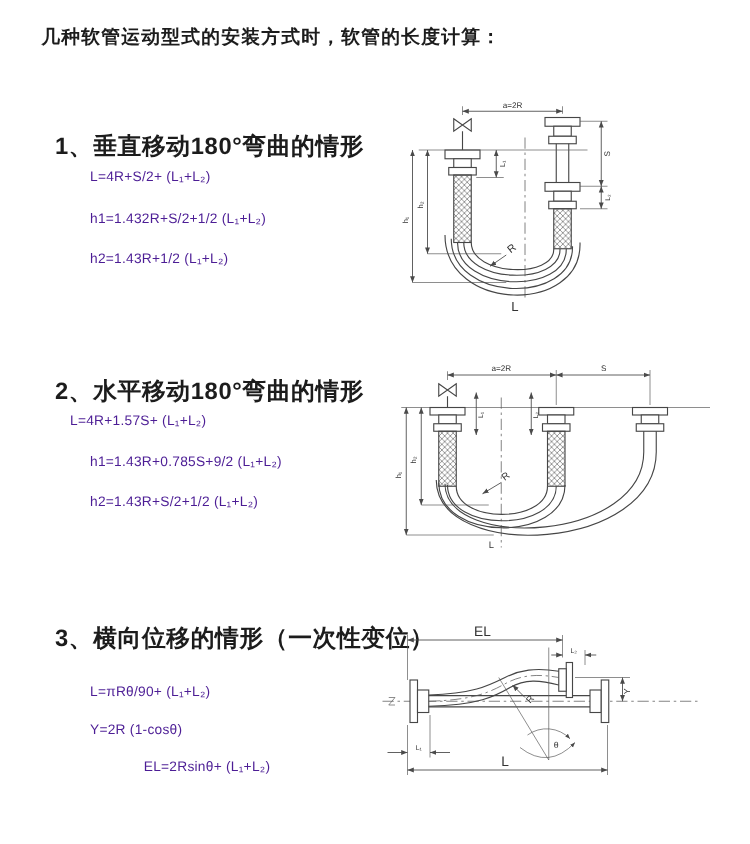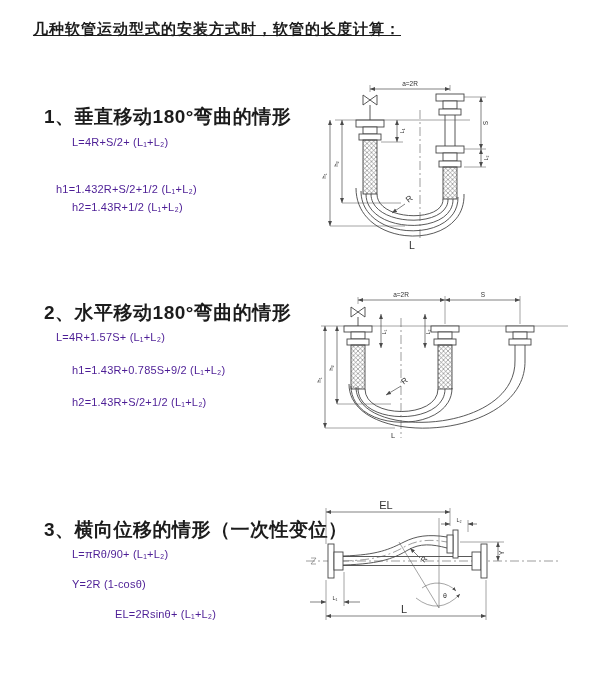--- a/index.html
+++ b/index.html
@@ -1,48 +1,48 @@
 <!DOCTYPE html>
 <html><head>
 <meta charset="utf-8">
 <style>
   html,body{margin:0;padding:0;}
   body{
     width:600px;height:675px;background:#ffffff;position:relative;overflow:hidden;
     font-family:"Liberation Sans","DejaVu Sans",sans-serif;color:#1c1c1c;
   }
   .abs{position:absolute;}
-  .page-title{left:33px;top:20px;font-size:15px;font-weight:bold;letter-spacing:1px;text-decoration:underline;}
+  .page-title{left:33px;top:20px;font-size:15px;font-weight:bold;letter-spacing:1px;}
   .sec-heading{font-size:19px;font-weight:bold;letter-spacing:0.5px;}
   .formula{font-size:11px;font-weight:normal;letter-spacing:0.2px;color:#4c1d95;}
   svg{position:absolute;overflow:visible;}
   svg text{font-family:"Liberation Sans","DejaVu Sans",sans-serif;fill:#333;}
   .ln{stroke:#464646;stroke-width:0.9;fill:none;}
   .thin{stroke:#5a5a5a;stroke-width:0.55;fill:none;}
   .dim{stroke:#4a4a4a;stroke-width:0.7;fill:none;}
   .dash{stroke:#5a5a5a;stroke-width:0.6;fill:none;stroke-dasharray:9 3 2 3;}
   .fit{stroke:#464646;stroke-width:0.9;fill:#ffffff;}
   .hose{stroke:#464646;stroke-width:0.9;}
 </style>
 </head>
 <body>
 
 <div class="abs page-title">几种软管运动型式的安装方式时，软管的长度计算：</div>
 
 <div class="abs sec-heading" style="left:44px;top:104px;">1、垂直移动180°弯曲的情形</div>
 <div class="abs formula" style="left:72px;top:136px;">L=4R+S/2+ (L₁+L₂)</div>
-<div class="abs formula" style="left:56px;top:169px;margin-top:14px;">h1=1.432R+S/2+1/2 (L₁+L₂)</div>
+<div class="abs formula" style="left:72px;top:169px;">h1=1.432R+S/2+1/2 (L₁+L₂)</div>
 <div class="abs formula" style="left:72px;top:201px;">h2=1.43R+1/2 (L₁+L₂)</div>
 
 <div class="abs sec-heading" style="left:44px;top:300px;">2、水平移动180°弯曲的情形</div>
 <div class="abs formula" style="left:56px;top:331px;">L=4R+1.57S+ (L₁+L₂)</div>
 <div class="abs formula" style="left:72px;top:364px;">h1=1.43R+0.785S+9/2 (L₁+L₂)</div>
 <div class="abs formula" style="left:72px;top:396px;">h2=1.43R+S/2+1/2 (L₁+L₂)</div>
 
-<div class="abs sec-heading" style="left:44px;top:517px;">3、横向位移的情形（一次性变位）</div>
+<div class="abs sec-heading" style="left:44px;top:498px;">3、横向位移的情形（一次性变位）</div>
 <div class="abs formula" style="left:72px;top:548px;">L=πRθ/90+ (L₁+L₂)</div>
 <div class="abs formula" style="left:72px;top:578px;text-align:right;">Y=2R (1-cosθ)</div>
 <div class="abs formula" style="left:72px;top:608px;margin-left:43px;">EL=2Rsinθ+ (L₁+L₂)</div>
 
 <svg style="left:313px;top:76px;" width="255" height="180" viewBox="0 0 255 180">
   <defs>
     <marker id="ar1" viewBox="0 0 10 10" refX="9" refY="5" markerWidth="8" markerHeight="8" orient="auto-start-reverse">
       <path d="M0,1.5 L9,5 L0,8.5 z" fill="#4a4a4a"></path>
     </marker>
     <pattern id="hx1" width="4.5" height="4.5" patternUnits="userSpaceOnUse">

